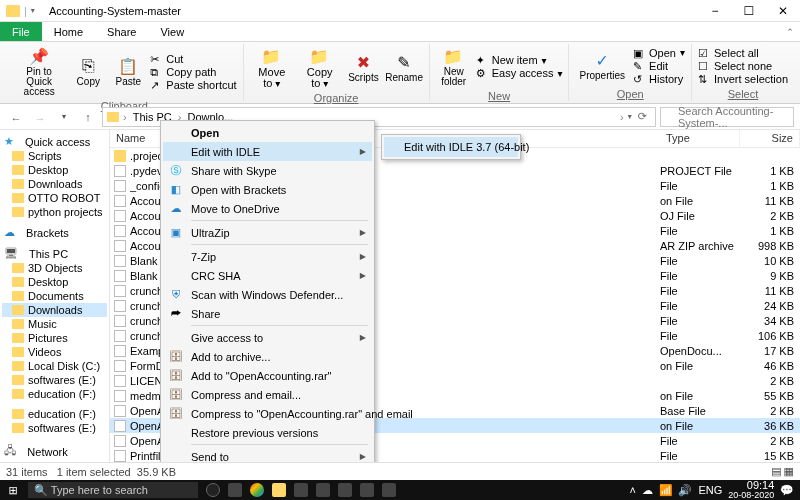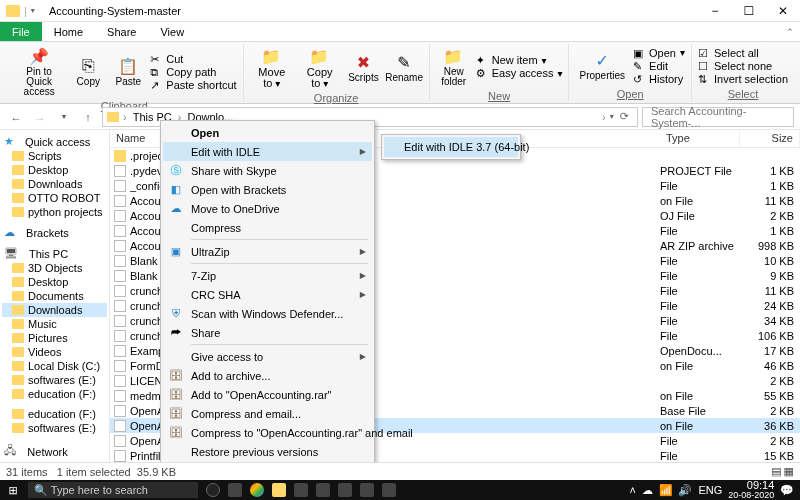--- a/index.html
+++ b/index.html
@@ -25,21 +25,21 @@
 .bigbtn .t { font-size: 10px; text-align: center; line-height: 1; }
 .smallbtn { display: flex; align-items: center; gap: 4px; font-size: 10px; white-space: nowrap; }
 .smallbtn .sic { width: 12px; height: 12px; display: inline-block; }
 .stack { display: flex; flex-direction: column; gap: 1px; justify-content: center; }
 
 .addrbar { height: 26px; display: flex; align-items: center; gap: 4px; padding: 2px 6px; border-bottom: 1px solid #e6e6e6; }
 .navbtn { width: 20px; height: 20px; display: flex; align-items: center; justify-content: center; color: #555; border-radius: 2px; }
 .addr-box { flex: 1; height: 20px; border: 1px solid #ccc; display: flex; align-items: center; padding: 0 4px; gap: 2px; background: #fff; }
 .crumb { padding: 0 2px; font-size: 11px; }
 .crumb.sep { color: #888; }
-.searchbox { width: 152px; height: 20px; border: 1px solid #ccc; display: flex; align-items: center; padding: 0 8px; color: #777; background: #fff; }
+.searchbox { width: 134px; height: 20px; border: 1px solid #ccc; display: flex; align-items: center; padding: 0 17px; color: #777; background: #fff; }
 
 .mainarea { display: flex; height: 350px; }
 .navpane { width: 110px; border-right: 1px solid #e6e6e6; padding: 4px 2px; overflow: hidden; }
 .navitem { display: flex; align-items: center; gap: 4px; padding: 1px 2px 1px 10px; font-size: 11px; white-space: nowrap; }
 .navitem .nic { width: 12px; height: 10px; background: #ffd76a; border-radius: 1px; flex-shrink: 0; }
 .navitem.hdr { font-weight: normal; padding-left: 2px; }
 .navitem.sel { background: #cde8ff; }
 .navspacer { height: 6px; }
 
 .filepane { flex: 1; display: flex; flex-direction: column; overflow: hidden; }
@@ -499,23 +499,20 @@
       <span>Share with Skype</span>
     </div>
   <div class="ci">
       <span class="cic" style="color:#2e8bcc">◧</span>
       <span>Open with Brackets</span>
     </div>
   <div class="ci">
       <span class="cic" style="color:#2681c9">☁</span>
       <span>Move to OneDrive</span>
     </div>
-  <div class="ci">
-      <span>Compress</span>
-    </div>
   <div class="sep"></div>
   <div class="ci">
       <span class="cic" style="color:#2681c9">▣</span>
       <span>UltraZip</span>
       <span class="arr">▶</span>
     </div>
   <div class="sep"></div>
   <div class="ci">
       <span>7-Zip</span>
       <span class="arr">▶</span>

